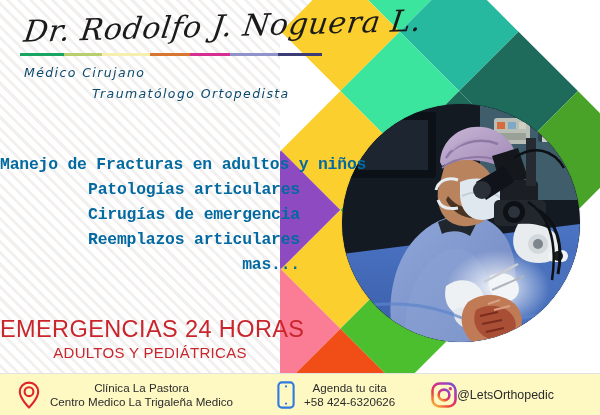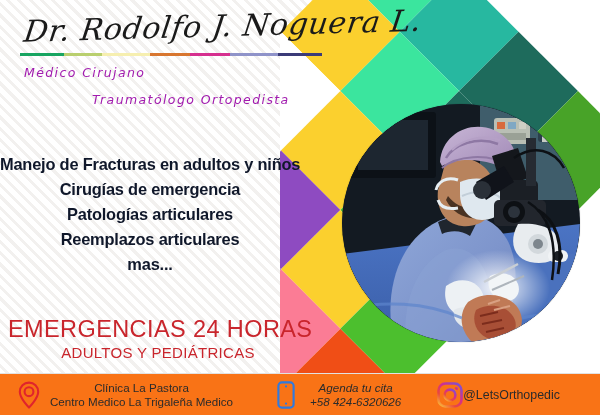--- a/index.html
+++ b/index.html
@@ -77,45 +77,46 @@
     width:302px; height:3px;
     display:flex;
     overflow:hidden;
   }
   #rule span { height:100%; display:block; }
 
   #role1, #role2 {
     font-family:"DejaVu Sans", sans-serif;
     font-style:italic;
     font-size:12.5px;
-    color:#a21caf;
+    color:#0c4a6e;
     letter-spacing:1.4px;
     white-space:nowrap;
   }
   #role1 { margin-top:9px; margin-left:6px; }
-  #role2 { margin-top:12px; margin-left:74px; }
+  #role2 { margin-top:6px; margin-left:74px; }
 
   
   #services {
     position:absolute; left:0; top:152px; width:300px;
     text-align:center;
   }
   #services div {
-    font-family:Liberation Sans, sans-serif;
+    font-family:Liberation Mono, monospace;
     font-weight:bold;
     font-size:16.4px;
-    color:#0f172a;
+    color:#0369a1;
     line-height:25px;
     letter-spacing:-.2px;
     white-space:nowrap;
+    text-align:right;
   }
 
   
   #emerg {
-    position:absolute; left:8px; top:316px; width:300px;
+    position:absolute; left:0; top:316px; width:300px;
     text-align:center;
   }
   #emergTitle {
     font-family:"Liberation Sans", sans-serif;
     font-size:23.5px;
     color:#c9252c;
     letter-spacing:.4px;
     white-space:nowrap;
   }
   #emergSub {
@@ -124,38 +125,38 @@
     color:#c9252c;
     letter-spacing:.3px;
     margin-top:1px;
     white-space:nowrap;
   }
 
   
   #footer {
     position:absolute; left:0; bottom:0;
     width:600px; height:42px;
-    background:#f97316;
+    background:#fef9c3;
     border-top:1px solid #e2e2e2;
     display:flex;
     align-items:center;
   }
   .fitem { display:flex; align-items:center; }
   .ficon { flex:0 0 auto; display:flex; align-items:center; justify-content:center; }
   .ftext {
     font-family:"Liberation Sans", sans-serif;
     font-size:11.6px;
     color:#2b2b2b;
     line-height:14px;
     white-space:nowrap;
   }
   #f1 { margin-left:18px; }
   #f1 .ftext { margin-left:10px; text-align:center; }
   #f2 { margin-left:44px; }
-  #f2 .ftext { margin-left:15px; text-align:center;font-style:italic; }
+  #f2 .ftext { margin-left:9px; text-align:center; }
   #f3 { margin-left:36px; }
   #f3 .ftext { margin-left:0; font-size:12.4px; }
 </style>
 </head>
 <body>
 
 <div id="card">
 
   <div id="stripes"></div>
 
@@ -309,22 +310,22 @@
         <span style="background: rgb(214, 47, 143); width: 40px;"></span>
         <span style="background: rgb(143, 147, 201); width: 48px;"></span>
         <span style="background: rgb(59, 59, 120); width: 44px;"></span>
       </div>
     <div id="role1">Médico Cirujano</div>
     <div id="role2">Traumatólogo Ortopedista</div>
   </div>
 
   <div id="services">
     <div>Manejo de Fracturas en adultos y niños</div>
+    <div>Patologías articulares</div>
     <div>Cirugías de emergencia</div>
-    <div>Patologías articulares</div>
     <div>Reemplazos articulares</div>
     <div>mas...</div>
   </div>
 
   <div id="emerg">
     <div id="emergTitle">EMERGENCIAS 24 HORAS</div>
     <div id="emergSub">ADULTOS Y PEDIÁTRICAS</div>
   </div>
 
   <div id="footer">

